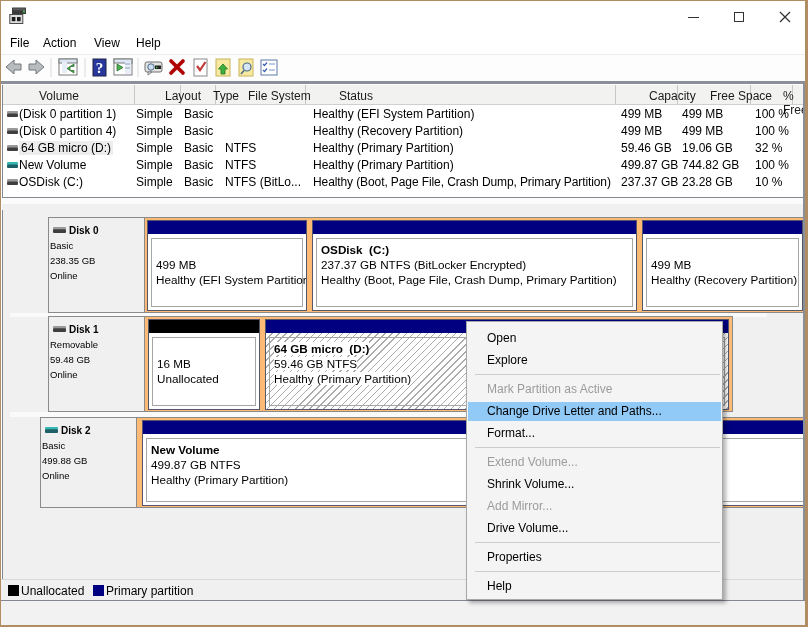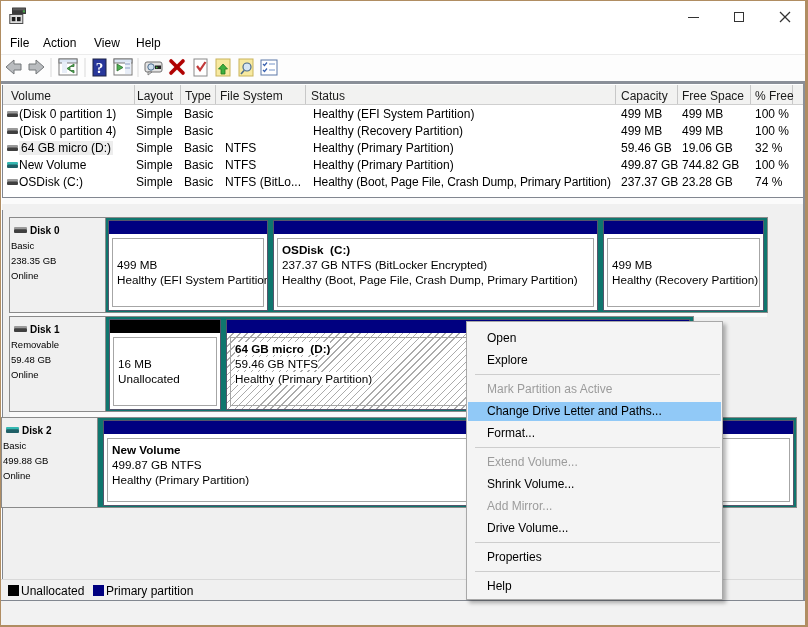--- a/index.html
+++ b/index.html
@@ -13,30 +13,30 @@
   #title-txt{left:29px;top:10px;font-size:12px;margin-top:34px;}
   
   #menubar{left:0;top:31px;width:100%;height:22px;background:#fff;}
   .menuitem{position:absolute;top:4px;font-size:12px;}
   
   #toolbar{left:0;top:53px;width:100%;height:27px;background:#fdfdfd;border-top:1px solid #ececec;box-sizing:border-box;}
   
   #listpane{left:1px;top:84px;width:802px;height:112px;background:#fff;border-left:1px solid #828790;border-right:1px solid #828790;}
   #lheader{position:absolute;left:0;top:0;width:100%;height:20px;background:#f2f2f1;border-bottom:1px solid #cfcfcf;box-sizing:border-box;}
   .hsep{position:absolute;top:0;width:1px;height:19px;background:#c8c8c8;}
-  .htxt{position:absolute;top:4px;color:#1a1a1a;}
+  .htxt{position:absolute;top:4px;color:#1a1a1a;margin-left:28px;}
   .lrow{position:absolute;left:0;width:100%;height:17px;}
   .c{position:absolute;top:2px;white-space:nowrap;}
   .dico{position:absolute;left:3.5px;top:5.5px;width:11px;height:6px;}
   
   #split1{left:1px;top:196px;width:803px;height:1px;background:#828790;}
   
   
   #graphpane{left:1px;top:209px;width:802px;height:370px;background:#f0f0f0;border-left:1px solid #828790;border-right:1px solid #828790;box-sizing:border-box;}
-  .drow{position:absolute;background:#0f766e;border:1px solid #8a8a8a;}
+  .drow{position:absolute;background:#fdba74;border:1px solid #8a8a8a;margin-left:39px;}
   .dlabel{position:absolute;left:0;top:0;width:96px;height:100%;background:#f0f0f0;border-right:1px solid #8a8a8a;box-sizing:border-box;}
   .dl-t{position:absolute;left:1px;white-space:nowrap;font-size:9.5px;line-height:11px;}
   .part{position:absolute;border:1px solid #55556b;background:#fff;overflow:hidden;}
   .band{position:absolute;left:0;top:0;width:100%;height:13px;background:#000080;}
   .inner{position:absolute;left:3px;right:3px;top:17px;bottom:3px;border:1px solid #a6a6a6;}
   .ptxt{position:absolute;font-size:11.7px;white-space:nowrap;}
   
   #legend{left:0;top:578px;width:803px;height:21px;background:#f0f0f0;border-top:1px solid #d9d9d9;box-sizing:border-box;}
   #status2{left:0;top:600px;width:805px;height:24px;background:#f2f2f2;box-sizing:border-box;}
   .lsq{position:absolute;top:5px;width:11px;height:11px;}
@@ -232,21 +232,21 @@
             <rect x="0" y="0" width="11" height="3" rx="1" fill="#9a9a9a"></rect>
             <rect x="0" y="2.5" width="11" height="3.5" rx="1" fill="#3f3f3f"></rect>
           </svg>
         <span class="c" style="left:16px">OSDisk (C:)</span>
           <span class="c" style="left:133px">Simple</span>
           <span class="c" style="left:181px">Basic</span>
           <span class="c" style="left:222px">NTFS (BitLo...</span>
         <span class="c" style="left:310px;letter-spacing:-0.1px">Healthy (Boot, Page File, Crash Dump, Primary Partition)</span>
           <span class="c" style="left:618px">237.37 GB</span>
           <span class="c" style="left:679px">23.28 GB</span>
-          <span class="c" style="left:752px">74 %</span>
+          <span class="c" style="left:752px">10 %</span>
       </div>
     </div>
   </div>
 
   <div class="abs" id="split1"></div>
   <div class="abs" style="left:1px;top:197px;width:803px;height:6px;background:#fbfbfb;"></div>
   <div class="abs" style="left:1px;top:203px;width:803px;height:12px;background:#f0f0f0;"></div>
 
   <div class="abs" id="graphpane"></div>
   <div class="abs" style="left:9px;top:312px;width:757px;height:4px;background:#fafafa;"></div>

